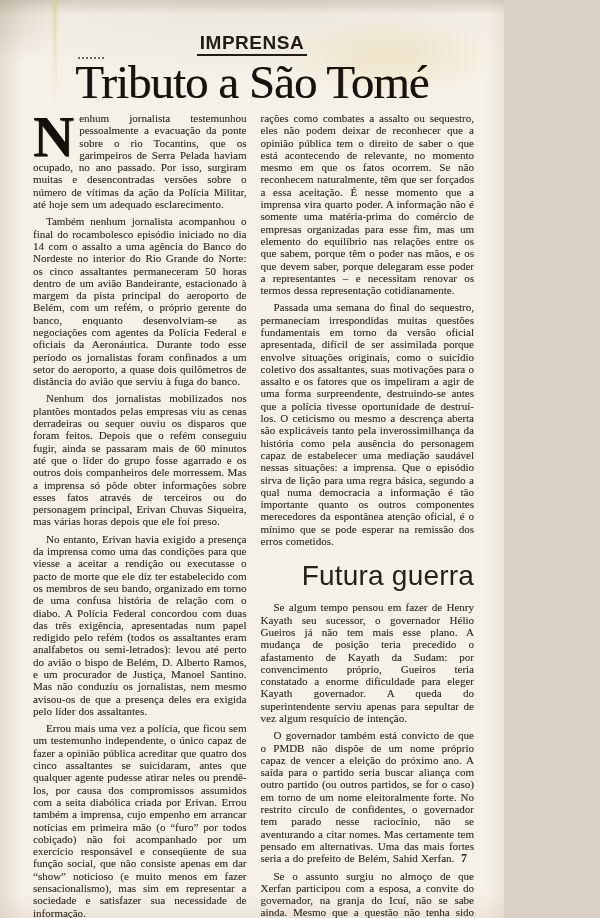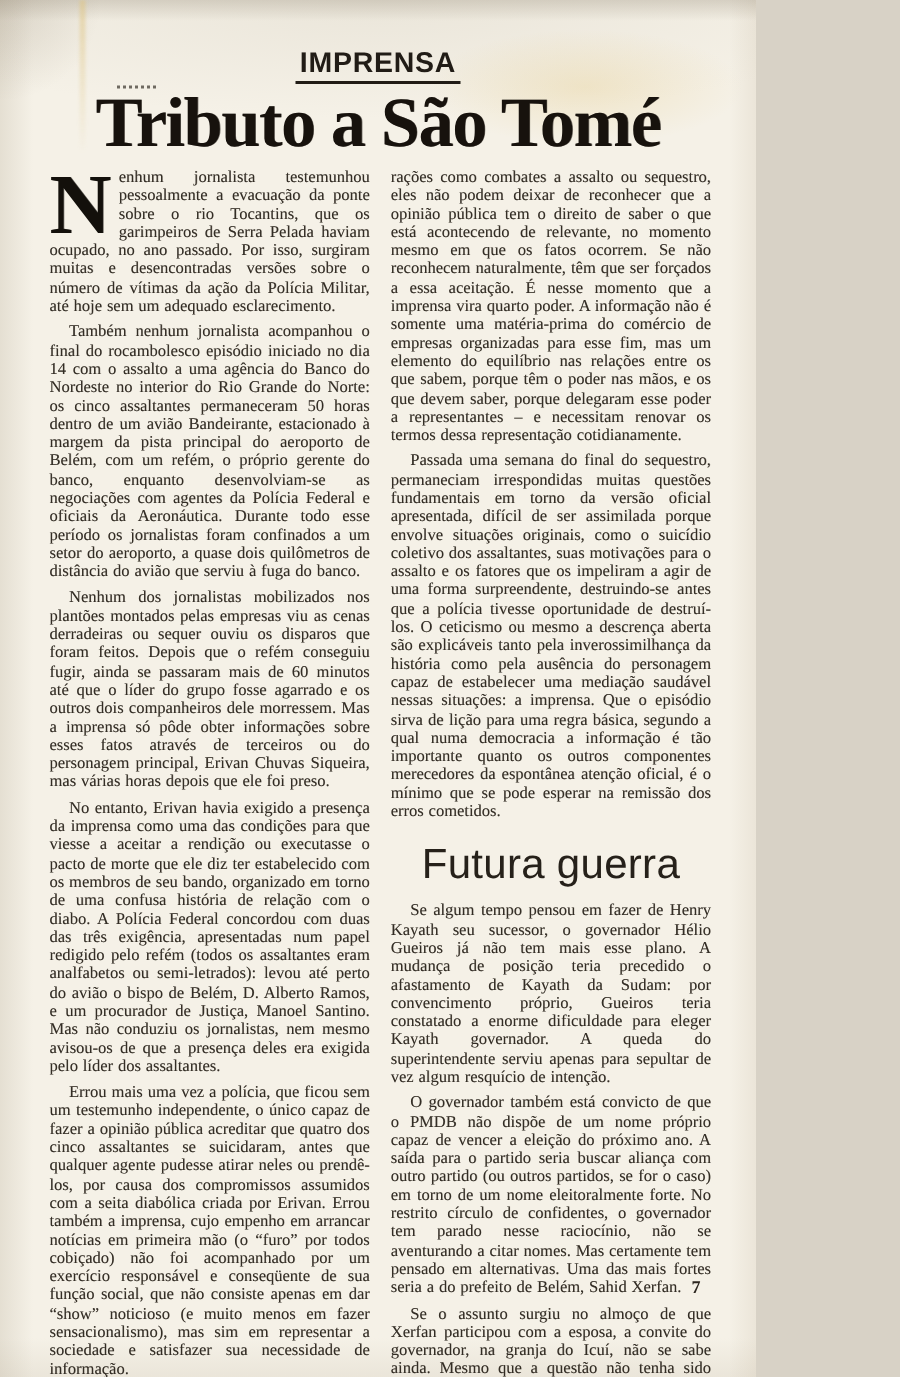--- a/index.html
+++ b/index.html
@@ -56,21 +56,21 @@
     margin: 1px auto 0 78px;
     width: 26px;
     border-bottom: 2px dotted rgba(40,34,26,0.65);
     height: 0;
   }
   .headline {
     margin: 0 0 6px 0;
     font-family: "Liberation Serif", serif;
     font-size: 47px;
     line-height: 1.0;
-    font-weight: 700;
+    font-weight: 400;
     letter-spacing: -1px;
     text-align: center;
     color: #17120d;
     text-shadow: 0.4px 0.4px 0 rgba(23,18,13,0.55);
   }
   .columns {
     display: flex;
     gap: 14px;
     padding: 0 30px 0 33px;
   }
@@ -100,21 +100,21 @@
     margin: 2px 5px 0 0;
     color: #13100b;
     text-shadow: 0.5px 0.5px 0 rgba(19,16,11,0.6);
   }
   .subheadline {
     margin: 13px 0 9px 0;
     font-family: "Liberation Sans", sans-serif;
     font-size: 28px;
     font-weight: 400;
     letter-spacing: 0.2px;
-    text-align: center;
+    text-align: right;
     color: #26211a;
   }
   .pageno {
     position: absolute;
     right: 37px;
     top: 851px;
     font-family: "Liberation Serif", serif;
     font-size: 12px;
     font-weight: 700;
     color: #2c261f;

